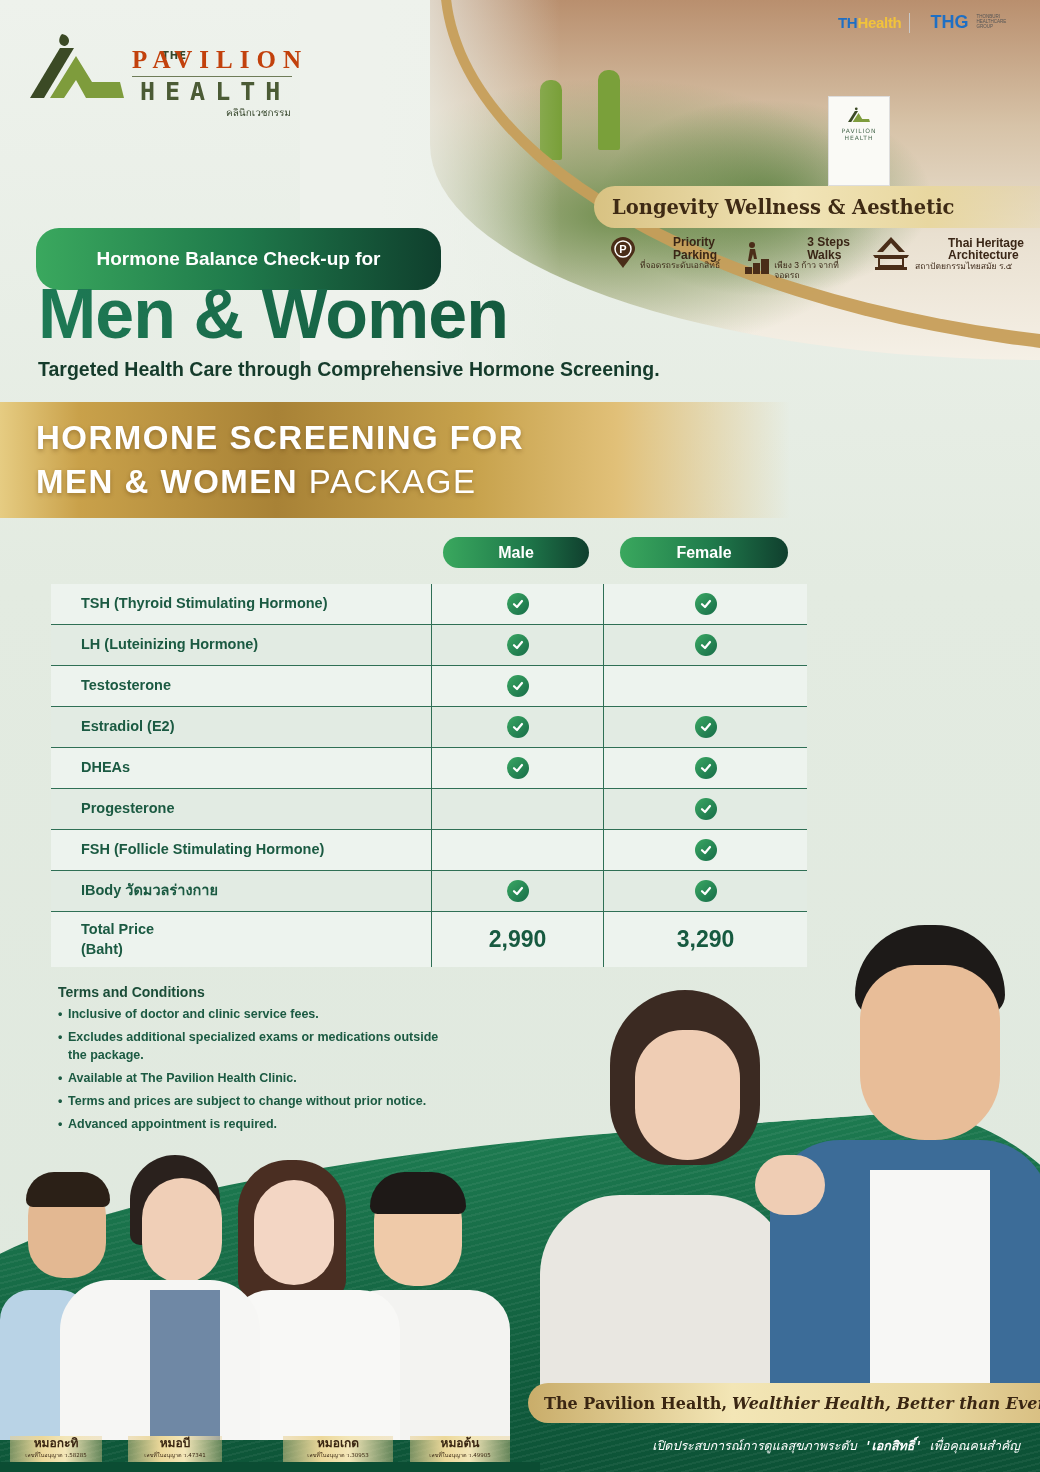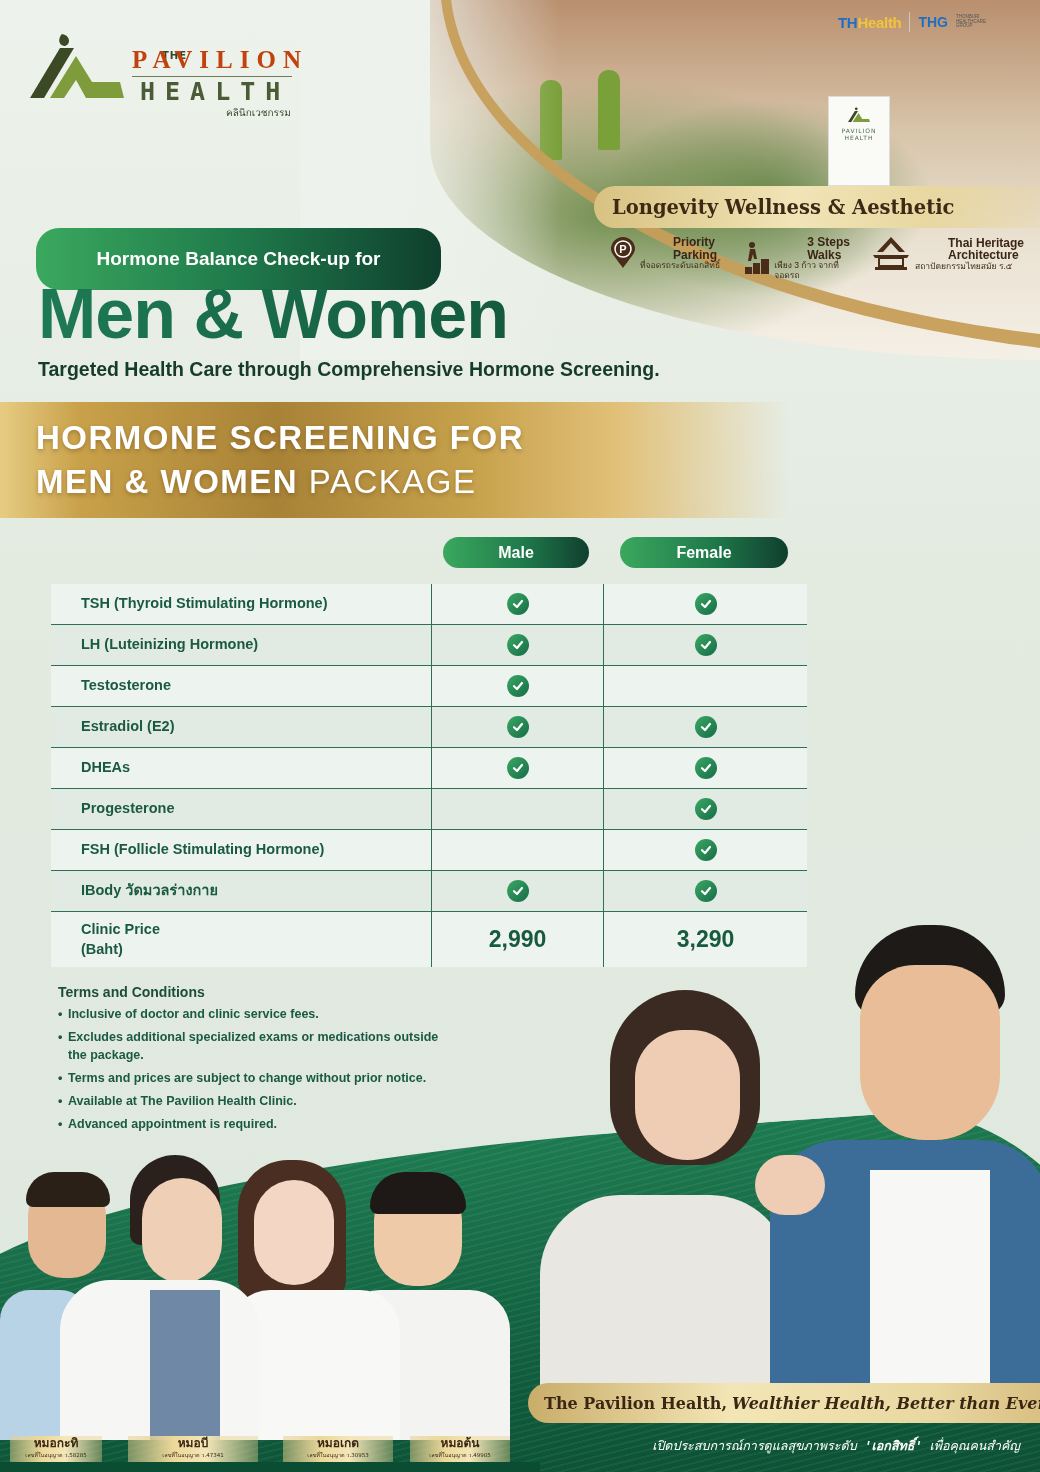--- a/index.html
+++ b/index.html
@@ -51,21 +51,21 @@
   .logo-pavilion { position: absolute; left: 104px; top: 16px; font-size: 25px; letter-spacing: 7px; color: #c2410c; font-family: Liberation Serif, serif; font-weight: bold; }
   .logo-line { position: absolute; left: 104px; top: 46px; width: 160px; height: 1px; background: #6e7c58; }
   .logo-health { position: absolute; left: 112px; top: 47px; font-size: 25px; letter-spacing: 10px; color: #4b5b35; font-family: "DejaVu Sans Mono", monospace; font-weight: bold; }
   .logo-thai { position: absolute; left: 198px; top: 75px; font-size: 10px; color: #35452a; }
 
   
   .partners { left: 838px; top: 12px; display: flex; align-items: center; gap: 8px; }
   .thhealth { font-size: 15px; font-weight: bold; color: #1e6fc4; font-family: "Liberation Sans", sans-serif; letter-spacing: -.3px; }
   .thhealth .y { color: #f2c33b; }
   .partner-div { width: 1px; height: 20px; background: #c9c9c9; }
-  .thg { font-size: 14px; font-weight: bold; color: #1e6fc4; font-family: "Liberation Sans", sans-serif; }
+  .thg { font-size: 18px; font-weight: bold; color: #1e6fc4; font-family: "Liberation Sans", sans-serif; margin-left: 12px; }
   .thg-sub { font-size: 4.5px; color: #555; line-height: 1.1; font-family: "Liberation Sans", sans-serif; }
 
   
   .longevity {
     left: 594px; top: 186px; width: 446px; height: 42px;
     border-radius: 22px 0 0 22px;
     background: linear-gradient(90deg, #d8c282 0%, #f1e4b7 45%, #e8d7a0 75%, rgba(232,215,160,.3) 100%);
     display: flex; align-items: center; padding-left: 18px;
     font-family: "DejaVu Serif", serif; font-weight: bold; font-size: 19.5px; color: #3e2a14;
   }
@@ -400,40 +400,40 @@
         <span class="check">
           <svg width="12" height="12" viewBox="0 0 12 12">
             <path d="M2 6.2 L5 9 L10 3" fill="none" stroke="#fff" stroke-width="2.2" stroke-linecap="round" stroke-linejoin="round"></path>
           </svg>
         </span>
       </div>
     </div>
     <div class="trow total" id="total-row">
     <div class="tcell-name">
       <div>
-        <div>Clinic Price</div>
+        <div>Total Price</div>
         <div>(Baht)</div>
       </div>
     </div>
     <div class="tcell">
         <span class="price">2,990</span>
       </div>
     <div class="tcell last">
         <span class="price">3,290</span>
       </div>
   </div>
 </div>
 
 <div class="abs terms">
   <h3>Terms and Conditions</h3>
   <ul>
     <li>Inclusive of doctor and clinic service fees.</li>
     <li style="width:390px">Excludes additional specialized exams or medications outside the package.</li>
+    <li>Available at The Pavilion Health Clinic.</li>
     <li>Terms and prices are subject to change without prior notice.</li>
-    <li>Available at The Pavilion Health Clinic.</li>
     <li>Advanced appointment is required.</li>
   </ul>
 </div>
 
 <div class="abs green-wave"></div>
 
 <div class="abs couple">
 
   <div class="person" style="left:70px;top:75px;width:150px;height:175px;border-radius:75px 75px 60px 60px;background:#3b2a22;"></div>
   <div class="person" style="left:95px;top:115px;width:105px;height:130px;border-radius:50px 50px 55px 55px;background:#efcdb4;"></div>
@@ -463,21 +463,21 @@
   <div class="person" style="left:130px;top:5px;width:90px;height:90px;border-radius:45px 45px 10px 10px;background:#2a211d;"></div>
   <div class="person" style="left:142px;top:28px;width:80px;height:105px;border-radius:40px;background:#f0cfb7;"></div>
   <div class="person" style="left:60px;top:130px;width:200px;height:160px;border-radius:50px 50px 0 0;background:#f6f6f4;"></div>
   <div class="person" style="left:150px;top:140px;width:70px;height:150px;background:#6f88a5;"></div>
 </div>
 
 <div class="nameplate" style="left:10px;width:92px;">
   <div class="dn">หมอกะทิ</div>
   <div class="dl">เลขที่ใบอนุญาต ว.58285</div>
 </div>
-<div class="nameplate" style="left:128px;width:130px;">
+<div class="nameplate" style="left:128px;width:94px;">
   <div class="dn">หมอบี</div>
   <div class="dl">เลขที่ใบอนุญาต ว.47341</div>
 </div>
 <div class="nameplate" style="left:283px;width:110px;">
   <div class="dn">หมอเกด</div>
   <div class="dl">เลขที่ใบอนุญาต ว.30953</div>
 </div>
 <div class="nameplate" style="left:410px;width:100px;">
   <div class="dn">หมอต้น</div>
   <div class="dl">เลขที่ใบอนุญาต ว.49905</div>

